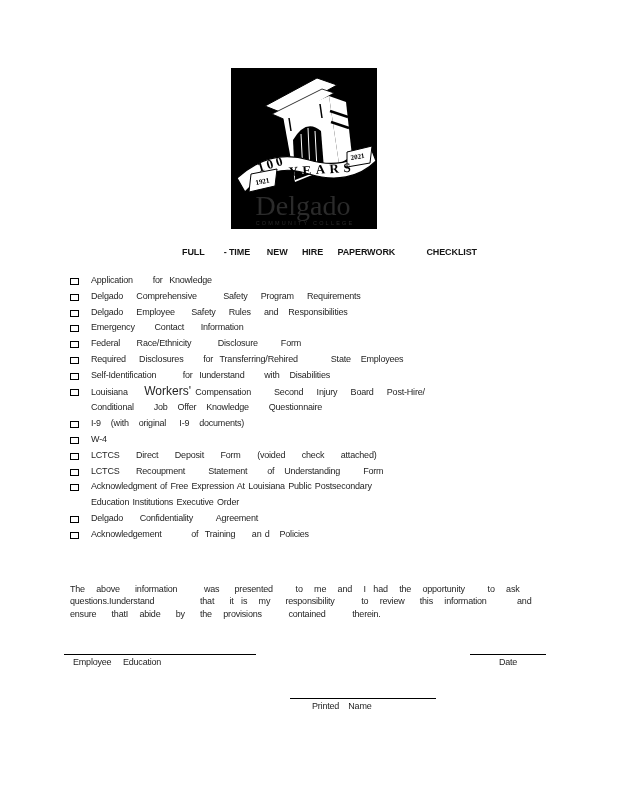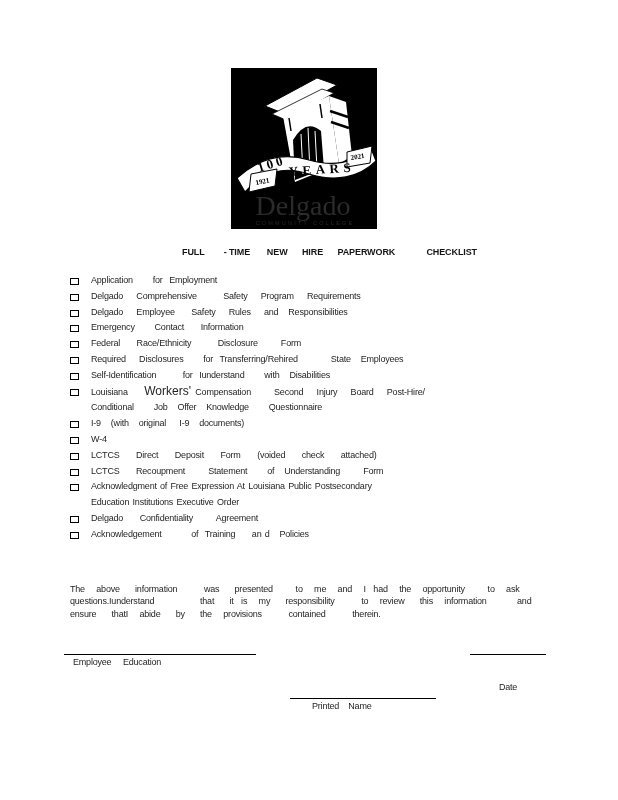--- a/index.html
+++ b/index.html
@@ -28,21 +28,21 @@
     font-size:9px; letter-spacing:-0.2px; line-height:12.4px;
     white-space:pre-wrap; word-spacing:1.5px; color:#1f1f1f;
   }
   .sig { position:absolute; top:654px; border-top:1.5px solid #000; }
   .sig-label { font-size:9px; padding-top:2px; white-space:pre; letter-spacing:-0.2px; color:#1f1f1f; }
   .sig-employee { left:64px; width:192px; }
   .sig-employee .sig-label { padding-left:9px; }
   .sig-printed { left:290px; width:146px;margin-top:44px; }
   .sig-printed .sig-label { padding-left:22px; }
   .sig-date { left:470px; width:76px; }
-  .sig-date .sig-label { text-align:center;margin-top:25px; }
+  .sig-date .sig-label { text-align:center; }
 </style>
 </head>
 <body>
 
 <div class="page">
 
   <div class="logo-box">
     <svg width="146" height="161" viewBox="0 0 146 161" xmlns="http://www.w3.org/2000/svg">
       <rect x="0" y="0" width="146" height="161" fill="#000000"></rect>
 
@@ -74,21 +74,21 @@
       <text x="72" y="147" text-anchor="middle" font-family="Liberation Serif, serif" font-size="28" fill="#2b2b2b">Delgado</text>
       <text x="74" y="157" text-anchor="middle" font-family="Liberation Sans, sans-serif" font-size="5.5" letter-spacing="2.2" fill="#2b2b2b">COMMUNITY COLLEGE</text>
     </svg>
   </div>
 
   <div class="doc-title">FULL        - TIME       NEW      HIRE      PAPERWORK             CHECKLIST</div>
 
   <div class="checklist">
       <div class="check-row">
         <span class="checkbox"></span>
-        <span class="check-text"><span>Application      for  Employment</span></span>
+        <span class="check-text"><span>Application      for  Knowledge</span></span>
       </div>
       <div class="check-row">
         <span class="checkbox"></span>
         <span class="check-text"><span>Delgado    Comprehensive        Safety    Program    Requirements</span></span>
       </div>
       <div class="check-row">
         <span class="checkbox"></span>
         <span class="check-text"><span>Delgado    Employee     Safety    Rules    and   Responsibilities</span></span>
       </div>
       <div class="check-row">

